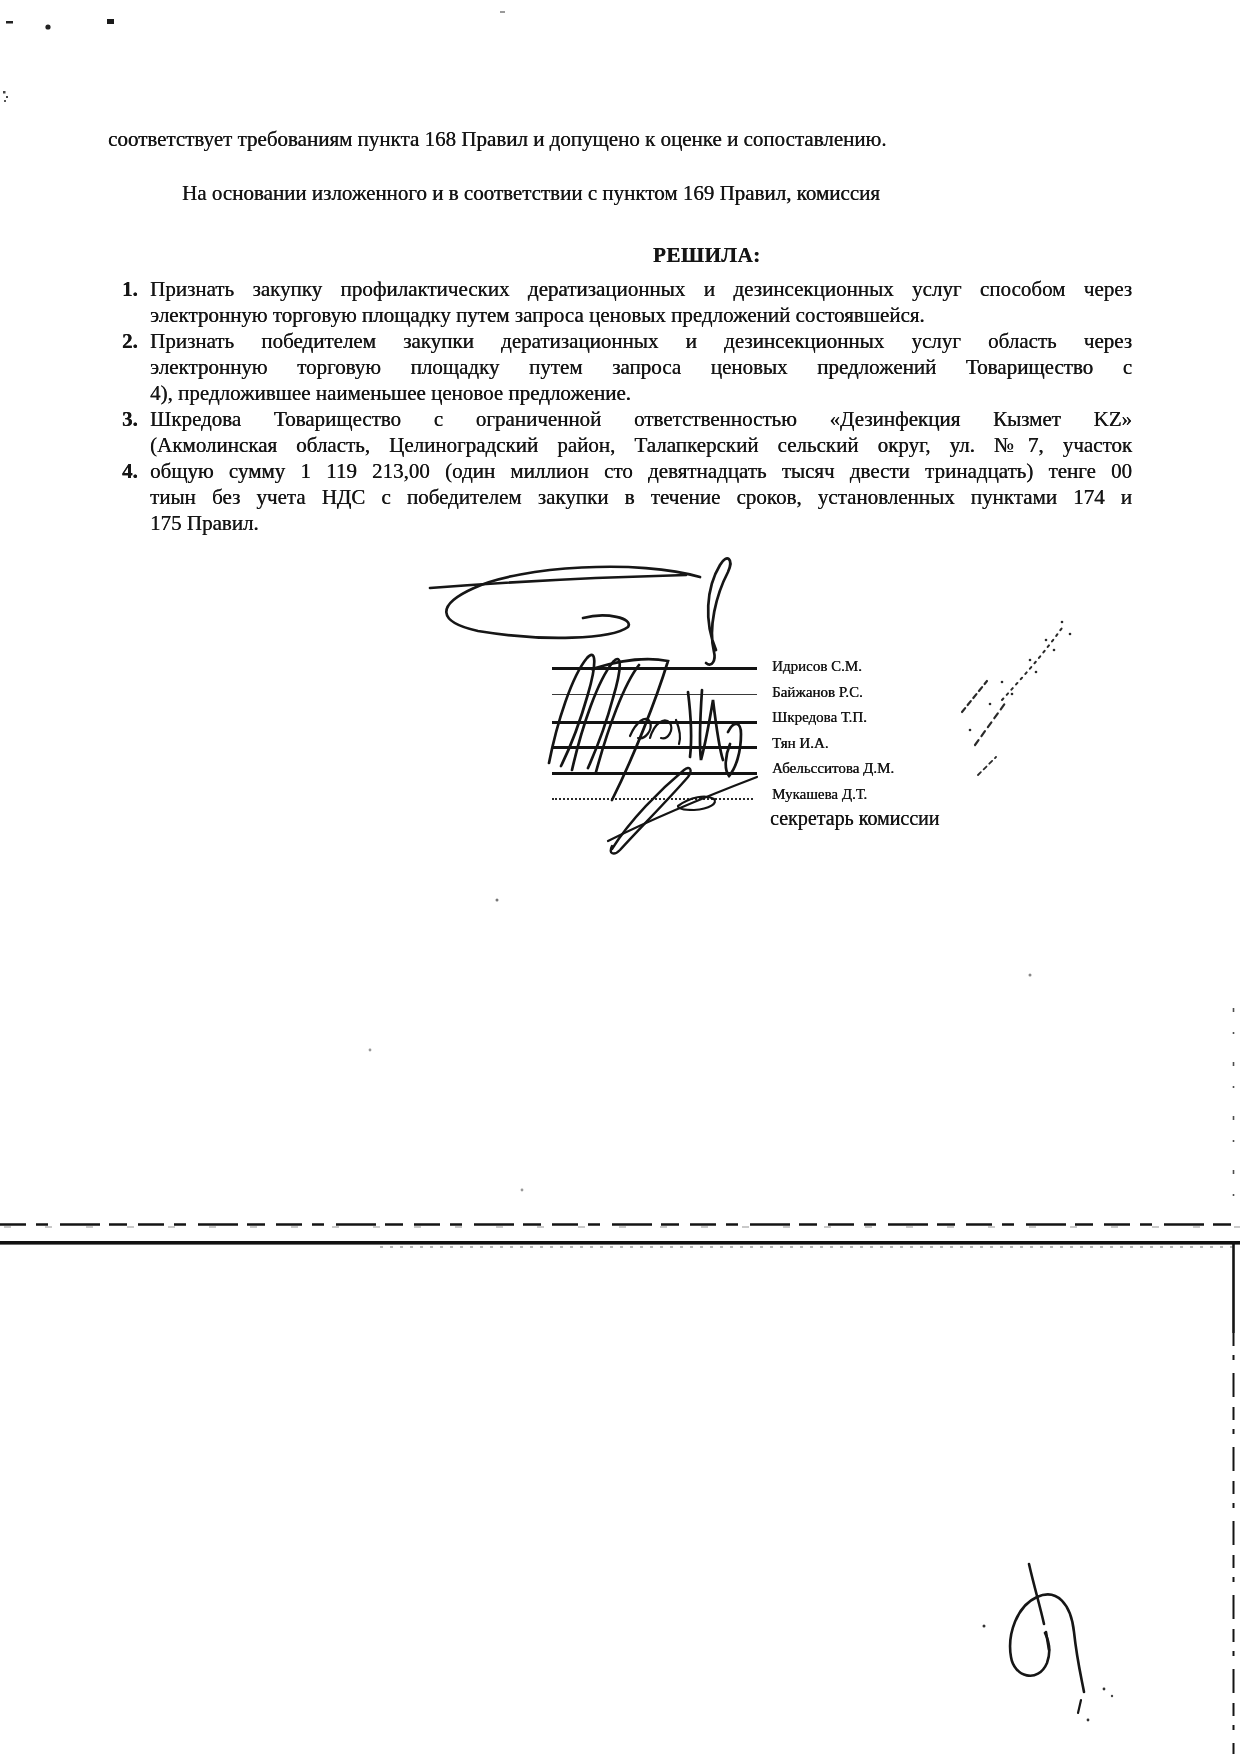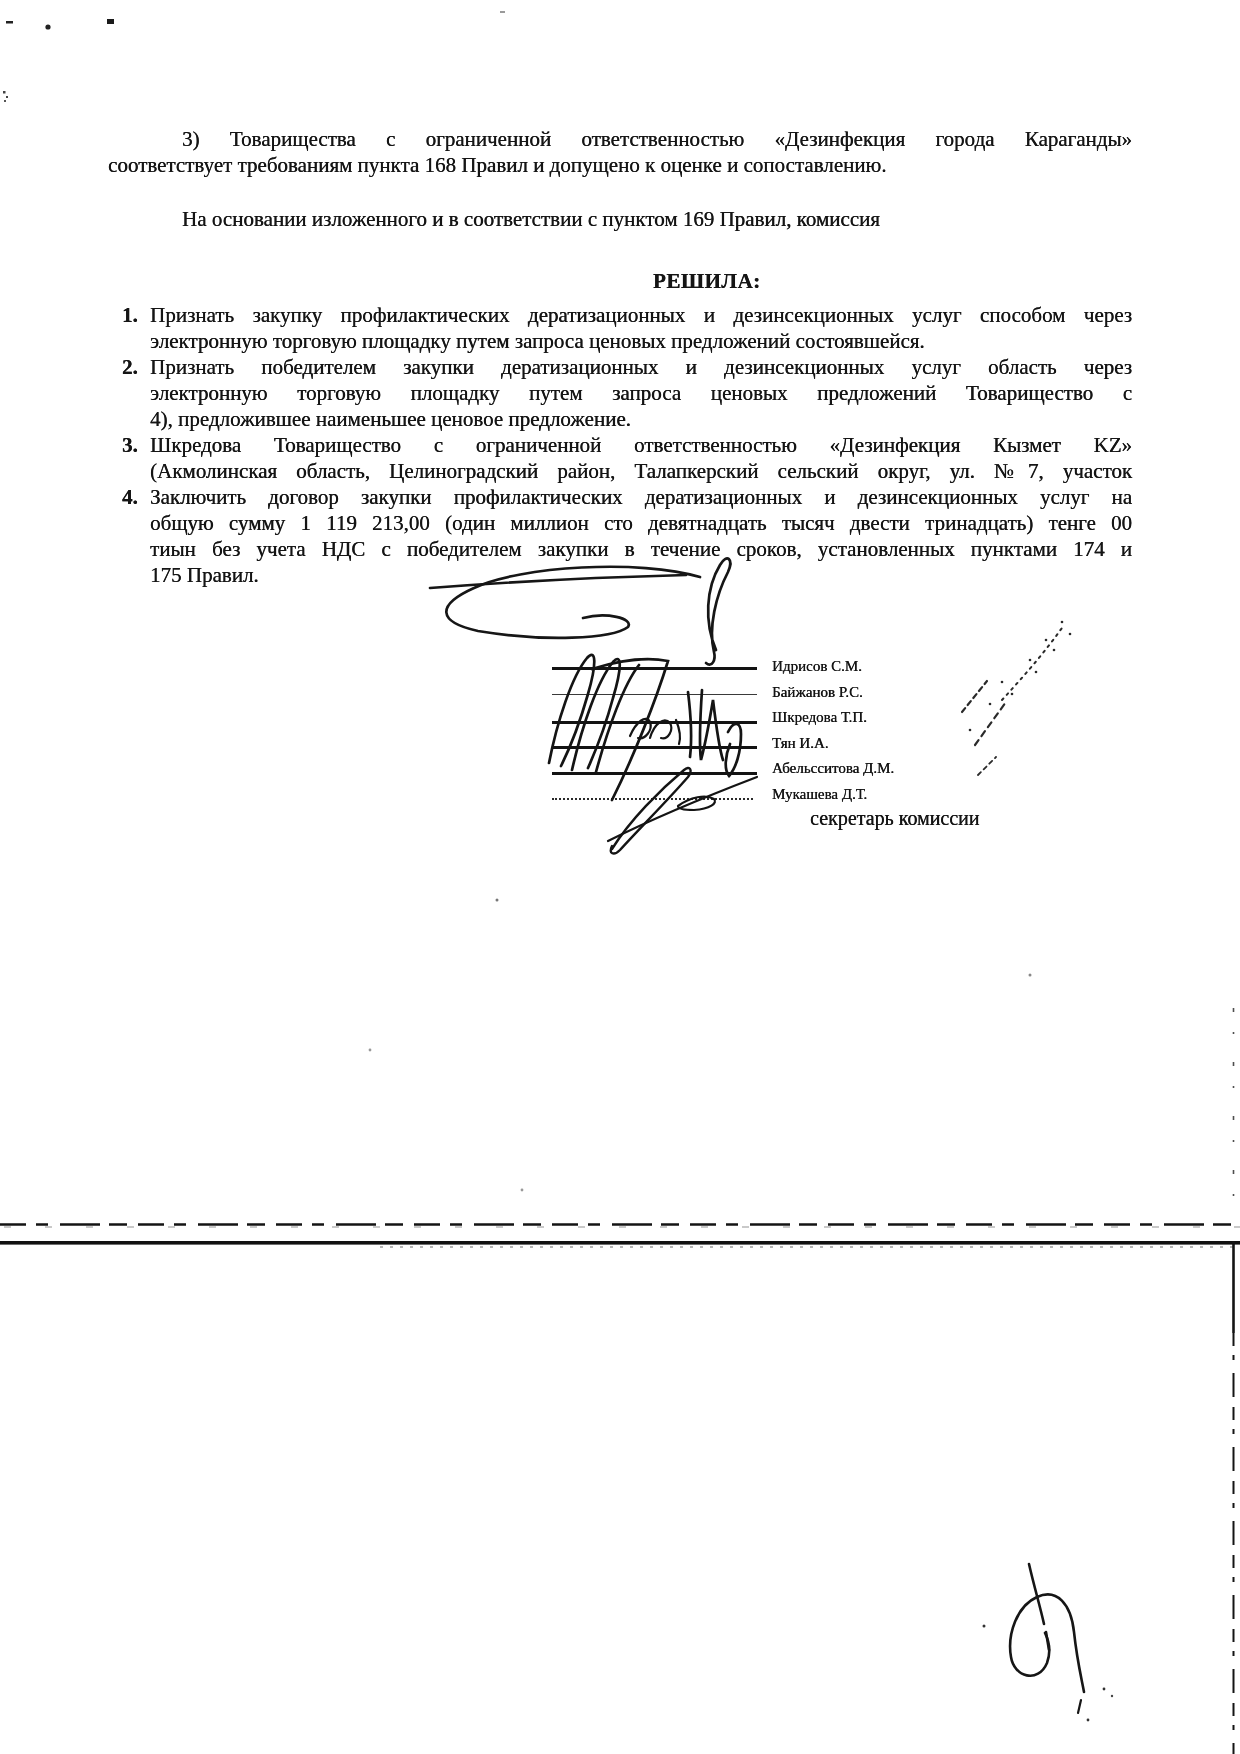--- a/index.html
+++ b/index.html
@@ -40,21 +40,20 @@
   .sig-line.l6{top:798px;height:0;background:none;border-top:2px dotted #2a2a2a;width:201px;}
   svg.overlay{position:absolute;left:0;top:0;pointer-events:none;}
 </style>
 </head>
 <body>
 
 <div class="page">
 
   <div class="content">
     <div>
-        <div class="tline indent">3) Товарищества с ограниченной ответственностью «Дезинфекция города Караганды»</div>
         <div class="tline last">соответствует требованиям пункта 168 Правил и допущено к оценке и сопоставлению.</div>
       </div>
 
     <div class="basis">На основании изложенного и в соответствии с пунктом 169 Правил, комиссия</div>
 
     <div class="heading">РЕШИЛА:</div>
 
     <div class="decisions">
         <div class="ditem">
           <span class="dnum">1.</span>
@@ -67,21 +66,20 @@
           <div class="tline">электронную торговую площадку путем запроса ценовых предложений Товарищество с</div>
           <div class="tline last">4), предложившее наименьшее ценовое предложение.</div>
         </div>
         <div class="ditem">
           <span class="dnum">3.</span>
           <div class="tline">Шкредова Товарищество с ограниченной ответственностью «Дезинфекция Кызмет KZ»</div>
           <div class="tline">(Акмолинская область, Целиноградский район, Талапкерский сельский округ, ул. №7, участок</div>
         </div>
         <div class="ditem">
           <span class="dnum">4.</span>
-          <div class="tline">Заключить договор закупки профилактических дератизационных и дезинсекционных услуг на</div>
           <div class="tline">общую сумму 1 119 213,00 (один миллион сто девятнадцать тысяч двести тринадцать) тенге 00</div>
           <div class="tline">тиын без учета НДС с победителем закупки в течение сроков, установленных пунктами 174 и</div>
           <div class="tline last">175 Правил.</div>
         </div>
       </div>
   </div>
 
   <div>
     <div class="sig-line l1"></div>
     <div class="sig-line l2"></div>
@@ -92,21 +90,21 @@
   </div>
 
   <div class="sig-names">
       <div class="sig-name">Идрисов С.М.</div>
       <div class="sig-name">Байжанов Р.С.</div>
       <div class="sig-name">Шкредова Т.П.</div>
       <div class="sig-name">Тян И.А.</div>
       <div class="sig-name">Абельсситова Д.М.</div>
       <div class="sig-name">Мукашева Д.Т.</div>
     </div>
-  <div class="sig-names sig-secretary" style="top:806px;left:810px;">секретарь комиссии</div>
+  <div class="sig-names sig-secretary" style="top:806px;left:770px;">секретарь комиссии</div>
 
   <svg class="overlay" width="1240" height="1754" viewBox="0 0 1240 1754">
 
     <g stroke="#161616" stroke-width="2.7" fill="none" stroke-linecap="round">
       <path d="M430,588 C520,581 610,577 686,575"></path>
       <path d="M700,577 C640,559 520,566 474,588 C436,605 437,622 478,631 C545,642 612,639 628,627 C634,618 606,612 583,618"></path>
       <path d="M716,650 C704,622 706,588 720,565 C727,553 734,559 728,572 C716,595 708,628 714,652 C716,660 712,668 706,663"></path>
     </g>
 
     <g stroke="#141414" stroke-width="2.7" fill="none" stroke-linecap="round">

